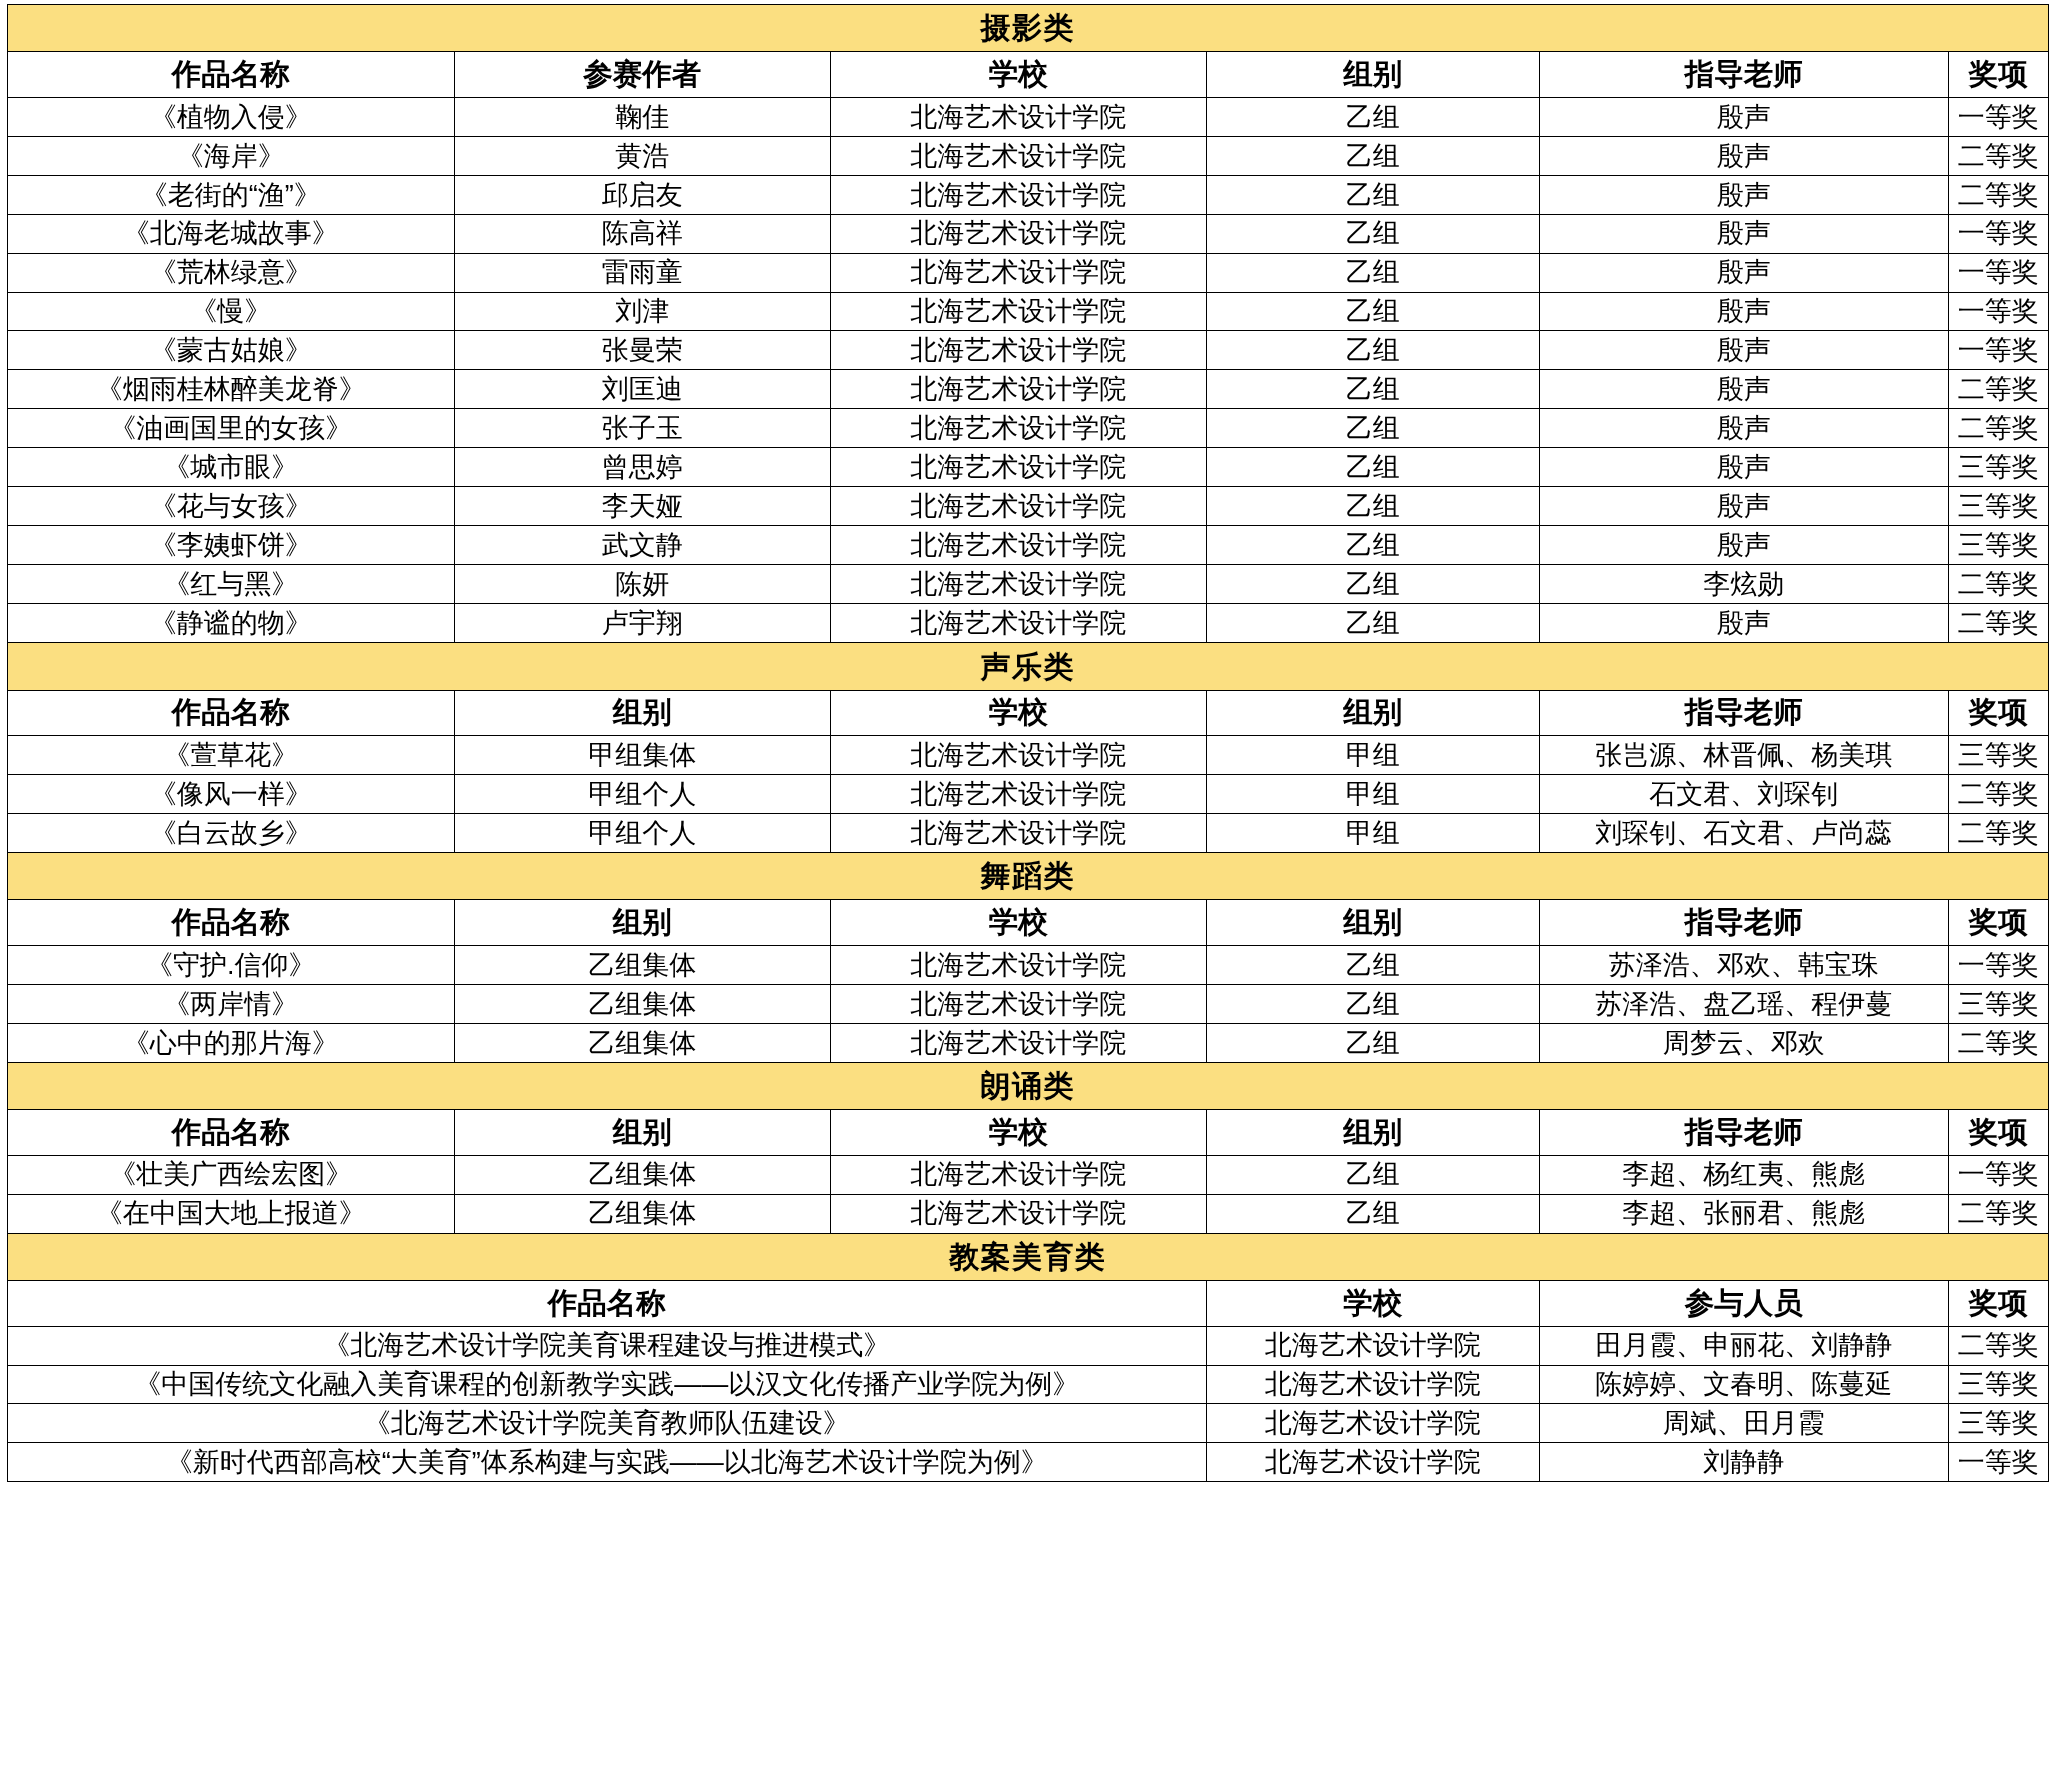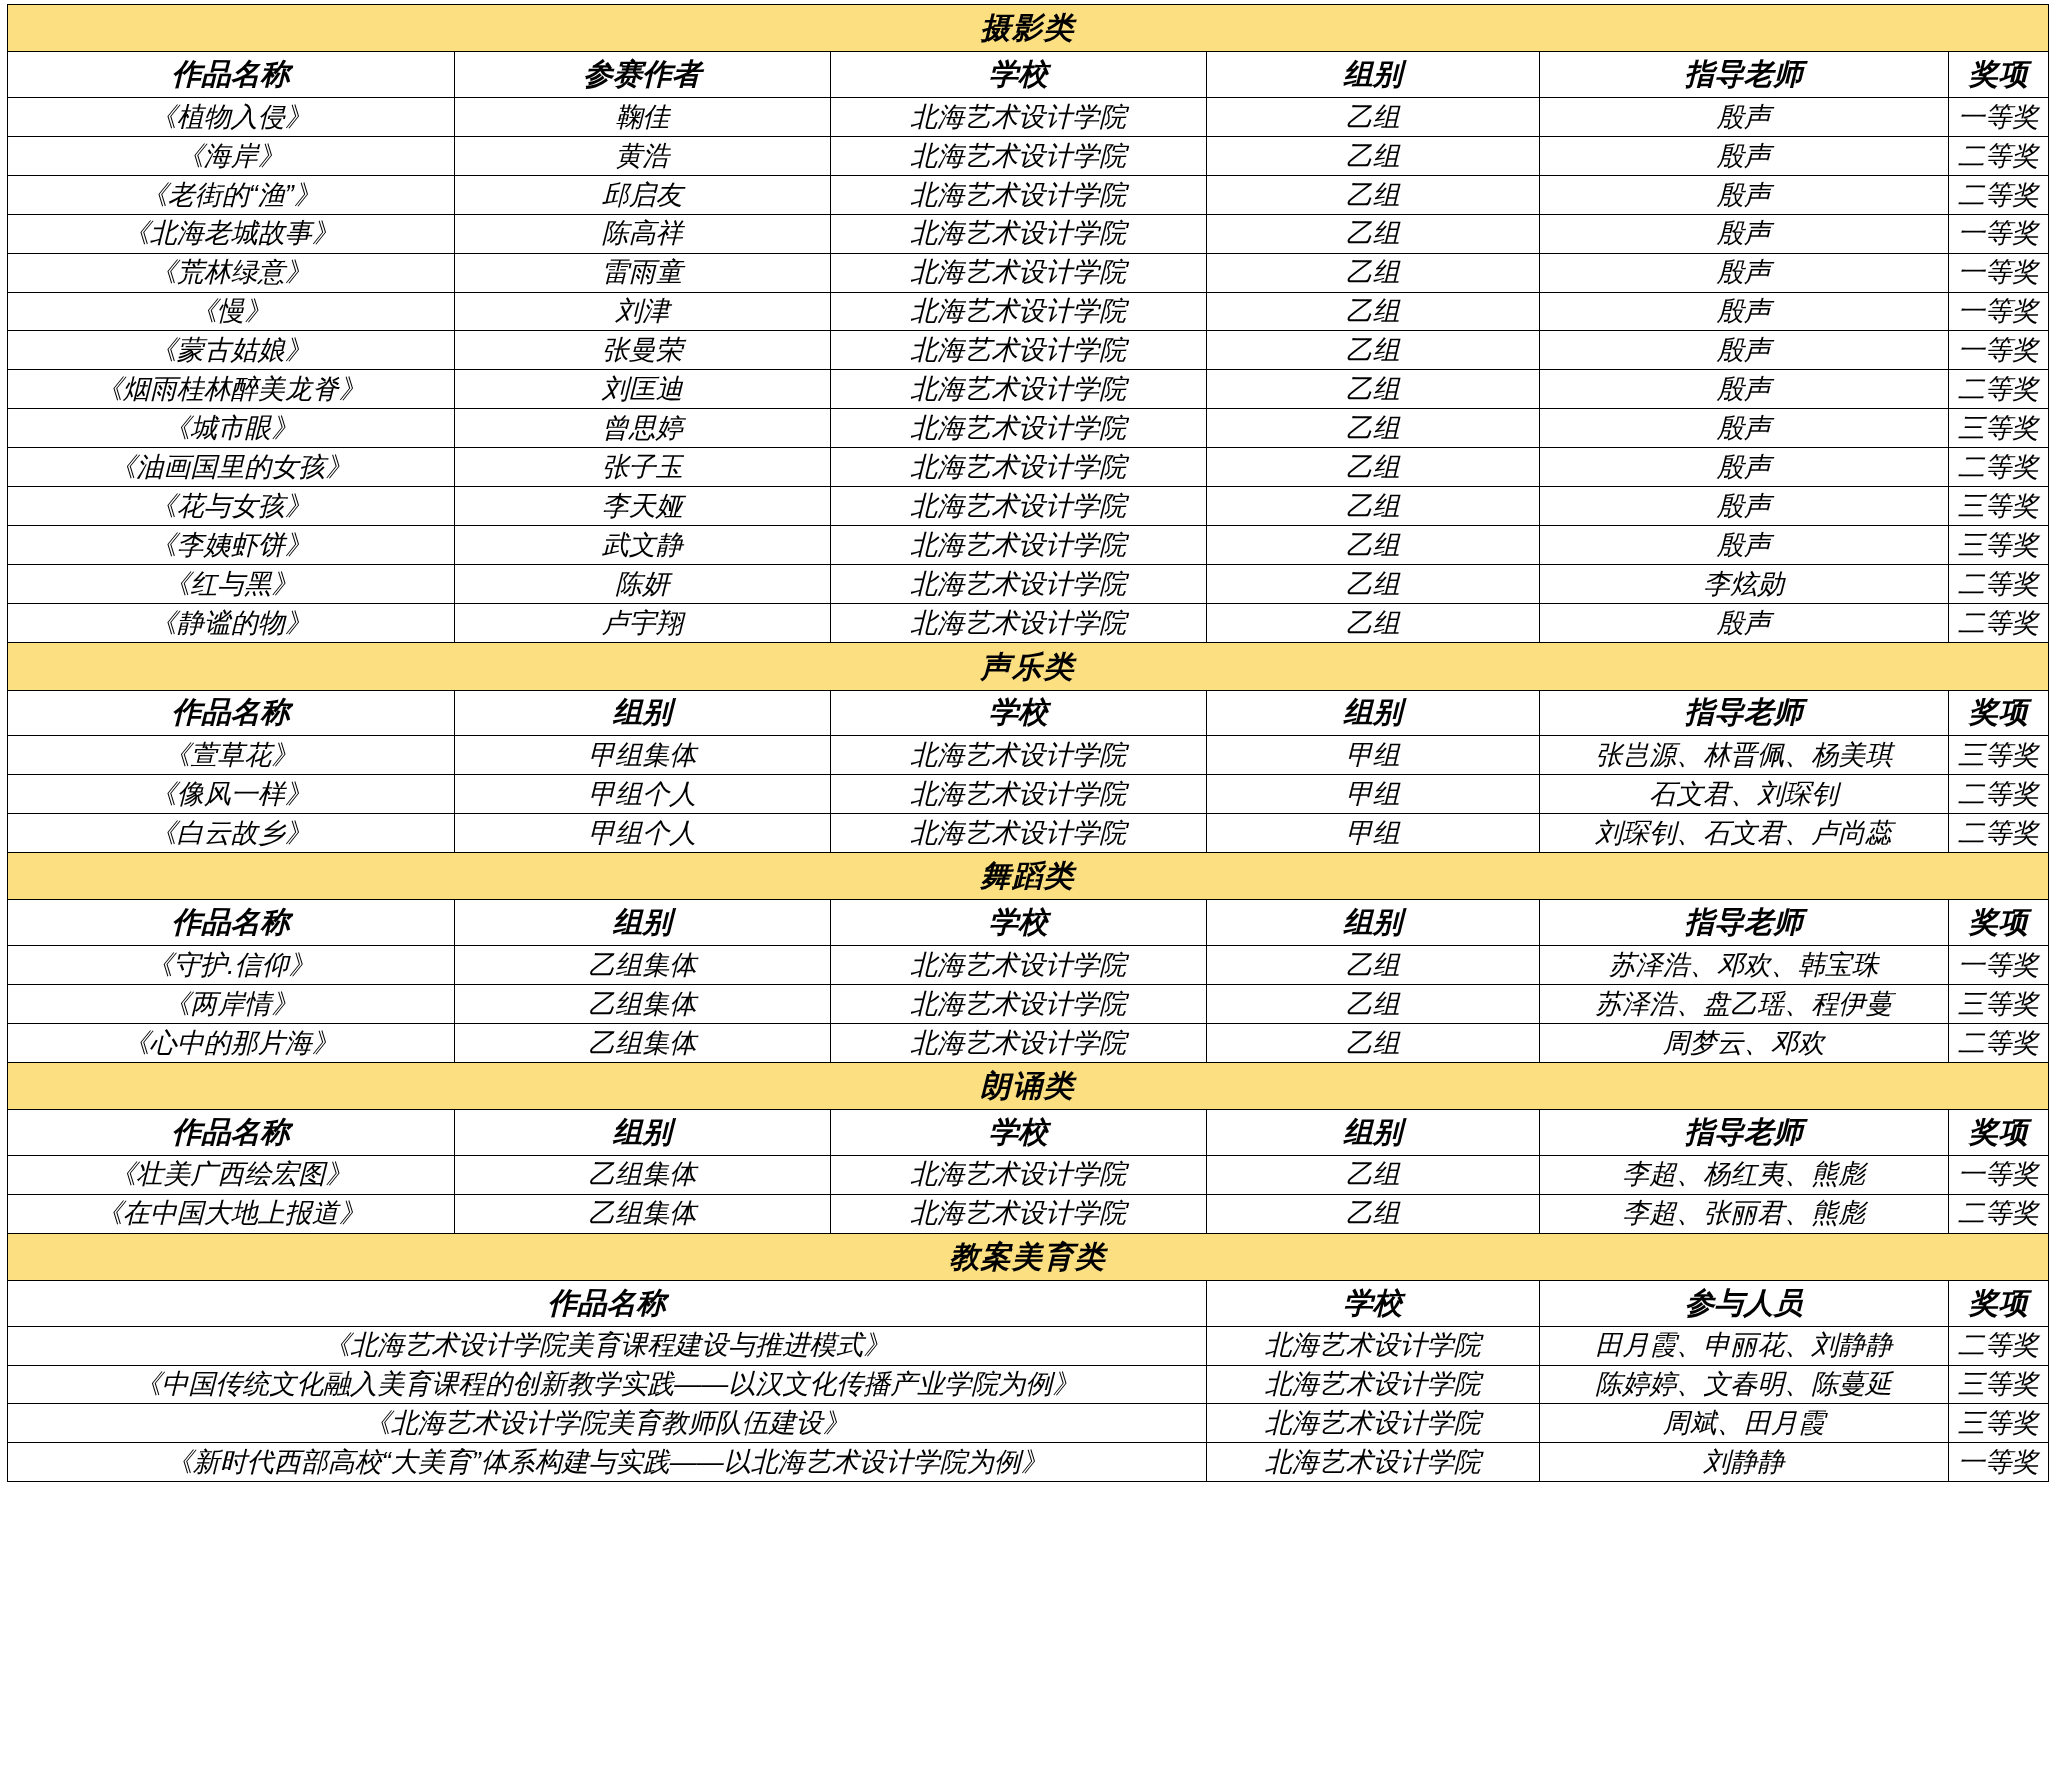--- a/index.html
+++ b/index.html
@@ -13,21 +13,20 @@
   }
   .sheet {
     width: 2056px;
     box-sizing: border-box;
     padding: 3.8px 6.7px 6.7px 6.7px;
   }
   table.award-table {
     border-collapse: collapse;
     table-layout: fixed;
     width: 2042px;
-    font-style: italic;
   }
   table.award-table td {
     border: 1.4px solid #000000;
     text-align: center;
     vertical-align: middle;
     font-size: 27px;
     line-height: 1.05;
     padding: 4.8px 2.9px;
     white-space: nowrap;
     overflow: hidden;
@@ -143,34 +142,34 @@
         </tr>
         <tr class="data-row">
           <td class="title-cell">《烟雨桂林醉美龙脊》</td>
           <td>刘匡迪</td>
           <td>北海艺术设计学院</td>
           <td>乙组</td>
           <td>殷声</td>
           <td>二等奖</td>
         </tr>
         <tr class="data-row">
+          <td class="title-cell">《油画国里的女孩》</td>
+          <td>张子玉</td>
+          <td>北海艺术设计学院</td>
+          <td>乙组</td>
+          <td>殷声</td>
+          <td>二等奖</td>
+        </tr>
+        <tr class="data-row">
           <td class="title-cell">《城市眼》</td>
           <td>曾思婷</td>
           <td>北海艺术设计学院</td>
           <td>乙组</td>
           <td>殷声</td>
           <td>三等奖</td>
-        </tr>
-        <tr class="data-row">
-          <td class="title-cell">《油画国里的女孩》</td>
-          <td>张子玉</td>
-          <td>北海艺术设计学院</td>
-          <td>乙组</td>
-          <td>殷声</td>
-          <td>二等奖</td>
         </tr>
         <tr class="data-row">
           <td class="title-cell">《花与女孩》</td>
           <td>李天娅</td>
           <td>北海艺术设计学院</td>
           <td>乙组</td>
           <td>殷声</td>
           <td>三等奖</td>
         </tr>
         <tr class="data-row">

